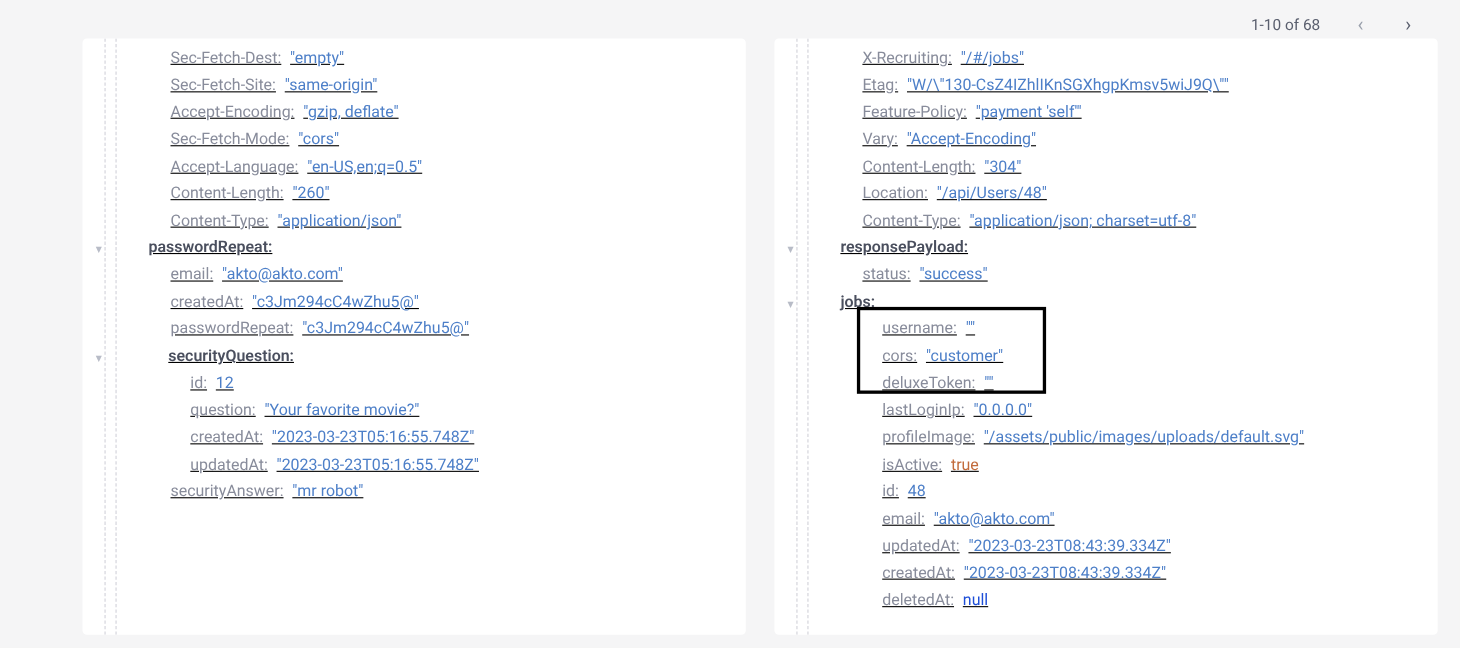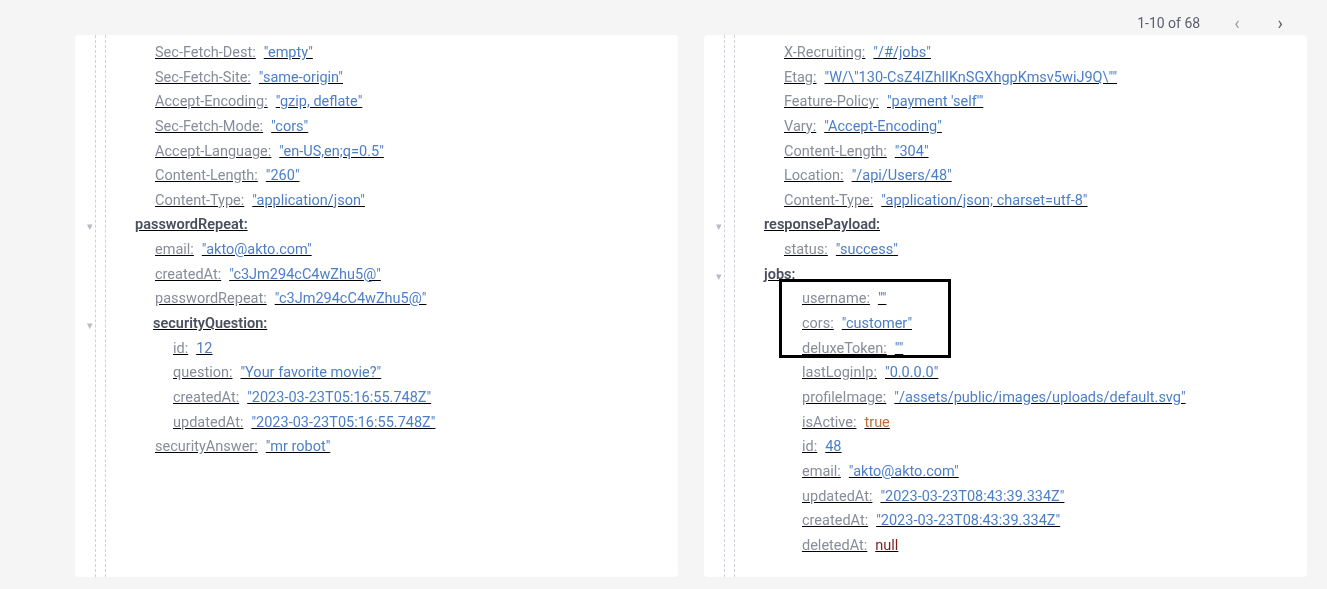--- a/index.html
+++ b/index.html
@@ -67,21 +67,21 @@
 .tree { margin-left: 20px; font-size: 14.5px; line-height: 1.7; }
 .row {
   display: flex;
   gap: 8px;
   padding: 0;
   position: relative;
 }
 .row .key { color: #888c9b; }
 .row .val { color: #4d7fc8; }
 .row .val.bool { color: #c26b3b; text-align: right; }
-.row .val.null { color: #7f1d1d; }
+.row .val.null { color: #1d4ed8; }
 .section-row {
   display: flex;
   align-items: center;
   gap: 6px;
   position: relative;
 }
 .section-label {
   font-weight: 600;
   color: #4a4f5e;
 }

